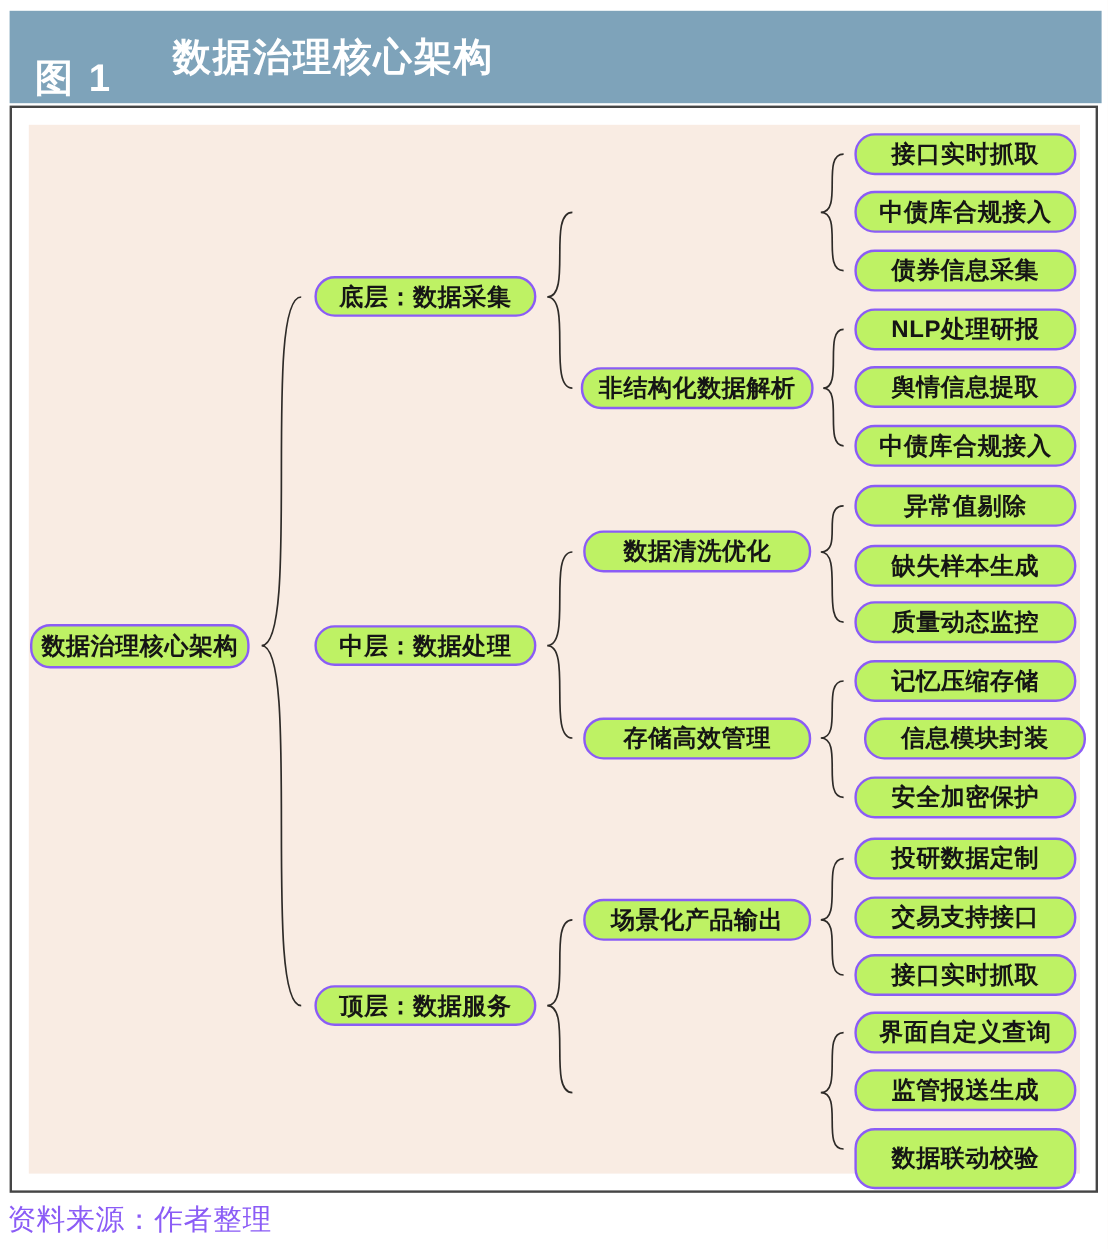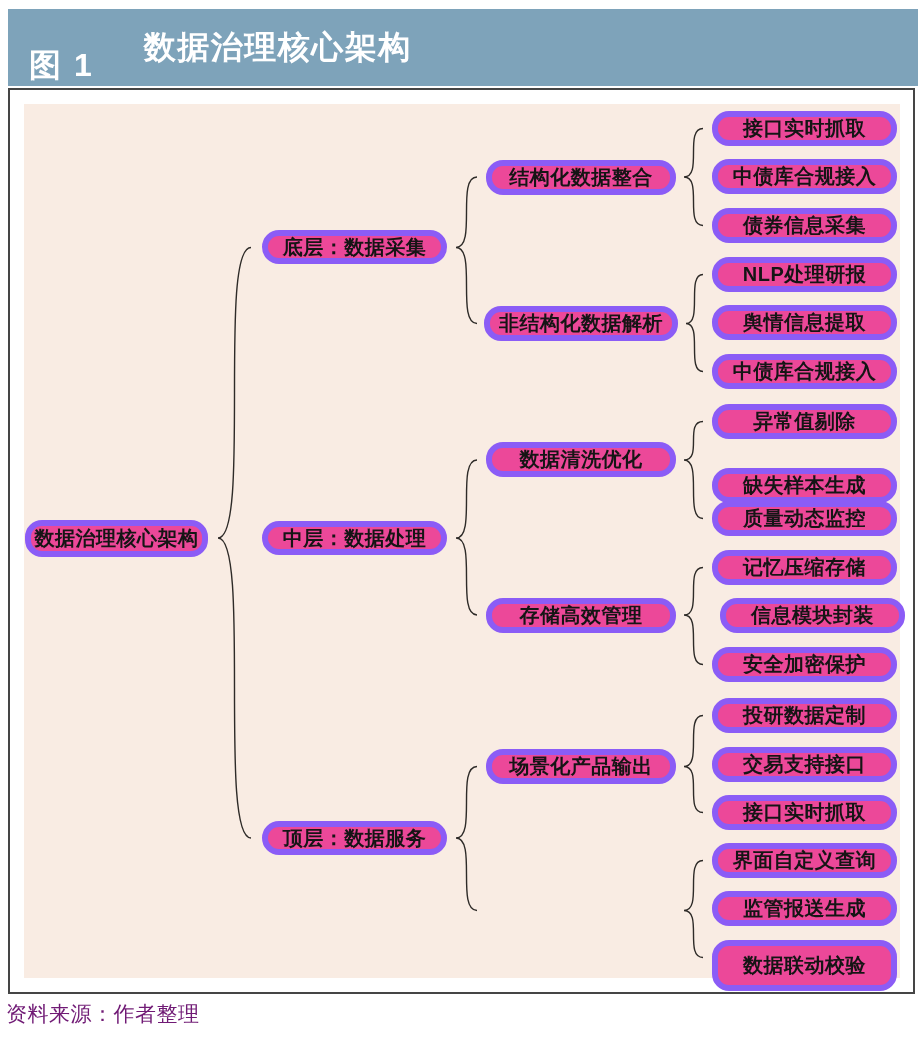--- a/index.html
+++ b/index.html
@@ -19,30 +19,30 @@
     border:2px solid #454545;background:#ffffff;
   }
   .canvas{
     position:absolute;left:14px;top:14px;width:876px;height:874px;
     background:#F9ECE3;
   }
   svg.links{position:absolute;left:0;top:0;pointer-events:none;}
   svg.links path{fill:none;stroke:#2E2B28;stroke-width:1.4;}
 
   .node{
-    position:absolute;box-sizing:border-box;background:#ec4899;
-    border:6px solid #8b5cf6;border-radius:17px;
+    position:absolute;box-sizing:border-box;background:#bef264;
+    border:2px solid #8b5cf6;border-radius:17px;
     display:flex;align-items:center;justify-content:center;
     font-size:20px;font-weight:600;color:#151515;white-space:nowrap;
     letter-spacing:0.5px;
   }
 
   .source-note{
-    position:absolute;left:6px;top:1000px;font-size:21px;font-weight:500;
-    color:#701a75;letter-spacing:0.5px;
+    position:absolute;left:6px;top:1000px;font-size:24px;font-weight:500;
+    color:#8b5cf6;letter-spacing:0.5px;
   }
 </style>
 </head>
 <body>
 
 <div class="page">
 
   <div class="caption-bar">
     <span class="fig-num">图 1</span>
     <span class="fig-title">数据治理核心架构</span>
@@ -63,34 +63,33 @@
       <path d="M 693,625.5 C 674,625.5 693,676.5 674,676.5 C 693,676.5 674,722.5 693,722.5"></path>
       <path d="M 693,770.5 C 674,770.5 693,820.5 674,820.5 C 693,820.5 674,867.5 693,867.5"></path>
     </svg>
 
     <div class="node" style="left:15px;top:430px;width:183px;height:37px">数据治理核心架构</div>
 
     <div class="node" style="left:252px;top:140px;width:185px;height:34px">底层：数据采集</div>
     <div class="node" style="left:252px;top:431px;width:185px;height:34px">中层：数据处理</div>
     <div class="node" style="left:252px;top:731px;width:185px;height:34px">顶层：数据服务</div>
 
-    <div class="node" style="left:476px;top:70px;width:190px;height:35px">结构化数据整合</div>
     <div class="node" style="left:474px;top:216px;width:194px;height:35px">非结构化数据解析</div>
     <div class="node" style="left:476px;top:352px;width:190px;height:35px">数据清洗优化</div>
     <div class="node" style="left:476px;top:508px;width:190px;height:35px">存储高效管理</div>
     <div class="node" style="left:476px;top:659px;width:190px;height:35px">场景化产品输出</div>
 
     <div class="node" style="left:702px;top:21px;width:185px;height:35px">接口实时抓取</div>
     <div class="node" style="left:702px;top:69px;width:185px;height:35px">中债库合规接入</div>
     <div class="node" style="left:702px;top:118px;width:185px;height:35px">债券信息采集</div>
     <div class="node" style="left:702px;top:167px;width:185px;height:35px">NLP处理研报</div>
     <div class="node" style="left:702px;top:215px;width:185px;height:35px">舆情信息提取</div>
     <div class="node" style="left:702px;top:264px;width:185px;height:35px">中债库合规接入</div>
     <div class="node" style="left:702px;top:314px;width:185px;height:35px">异常值剔除</div>
-    <div class="node" style="left:702px;top:378px;width:185px;height:35px">缺失样本生成</div>
+    <div class="node" style="left:702px;top:364px;width:185px;height:35px">缺失样本生成</div>
     <div class="node" style="left:702px;top:411px;width:185px;height:35px">质量动态监控</div>
     <div class="node" style="left:702px;top:460px;width:185px;height:35px">记忆压缩存储</div>
     <div class="node" style="left:710px;top:508px;width:185px;height:35px">信息模块封装</div>
     <div class="node" style="left:702px;top:557px;width:185px;height:35px">安全加密保护</div>
     <div class="node" style="left:702px;top:608px;width:185px;height:35px">投研数据定制</div>
     <div class="node" style="left:702px;top:657px;width:185px;height:35px">交易支持接口</div>
     <div class="node" style="left:702px;top:705px;width:185px;height:35px">接口实时抓取</div>
     <div class="node" style="left:702px;top:753px;width:185px;height:35px">界面自定义查询</div>
     <div class="node" style="left:702px;top:801px;width:185px;height:35px">监管报送生成</div>
     <div class="node" style="left:702px;top:850px;width:185px;height:51px">数据联动校验</div>

